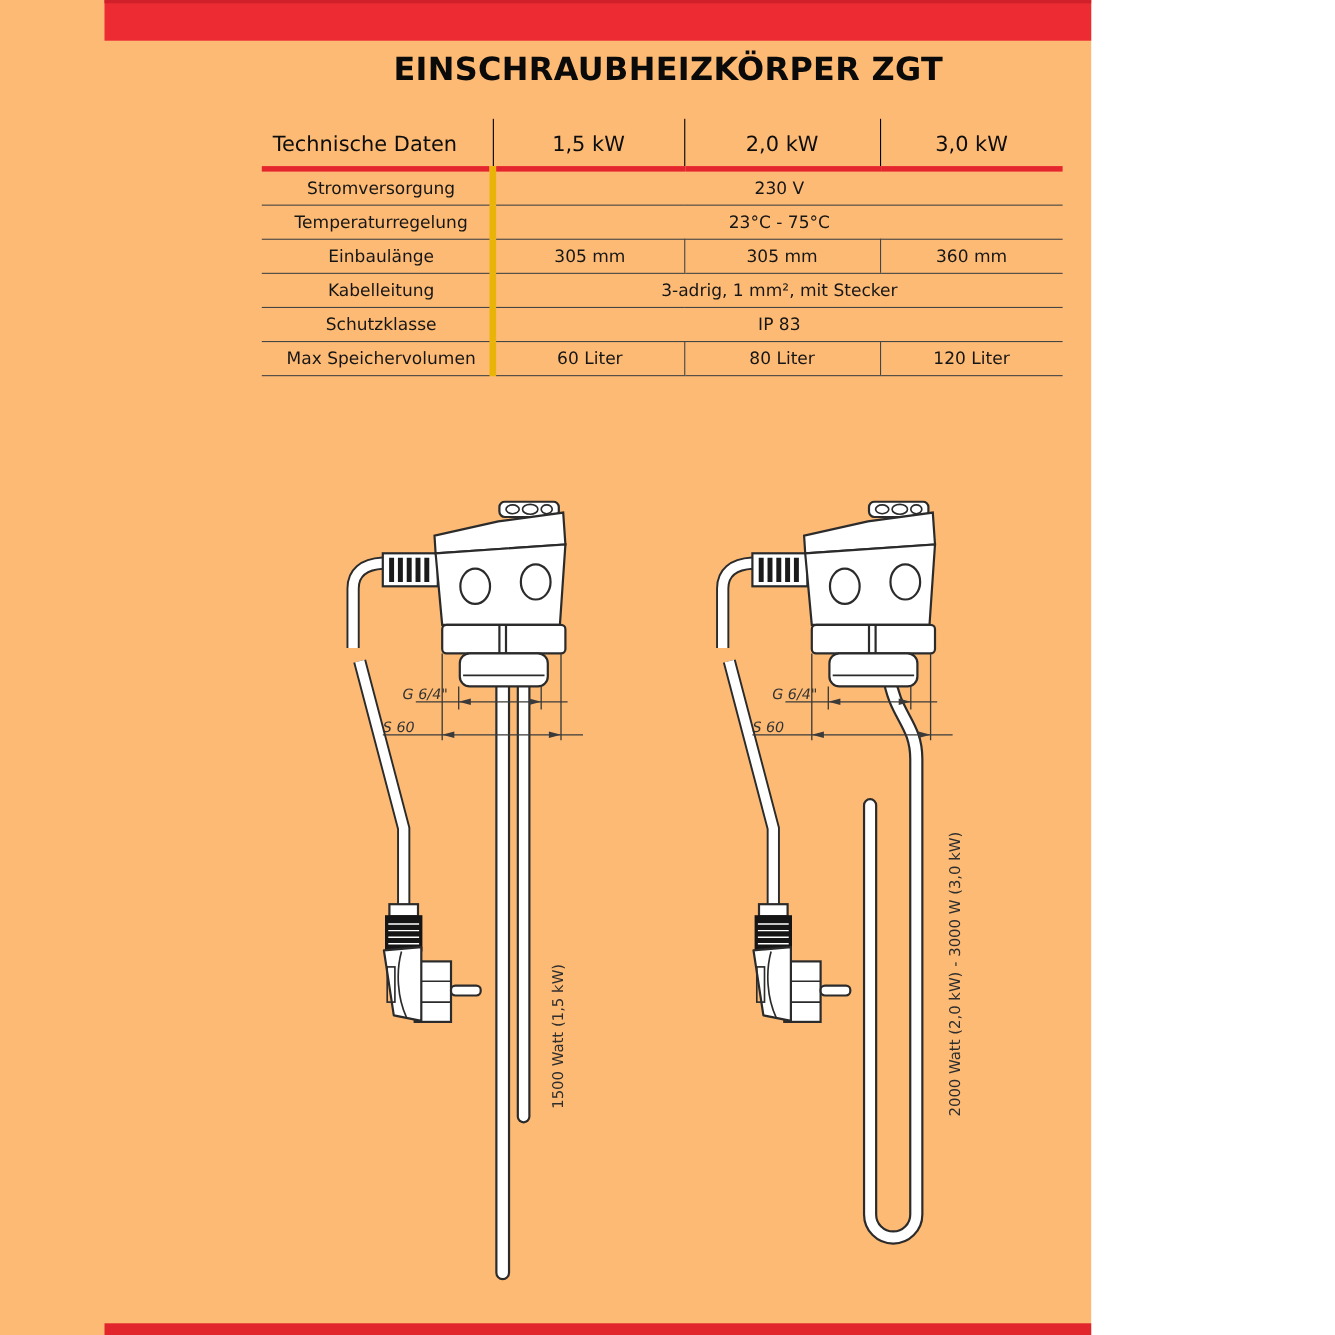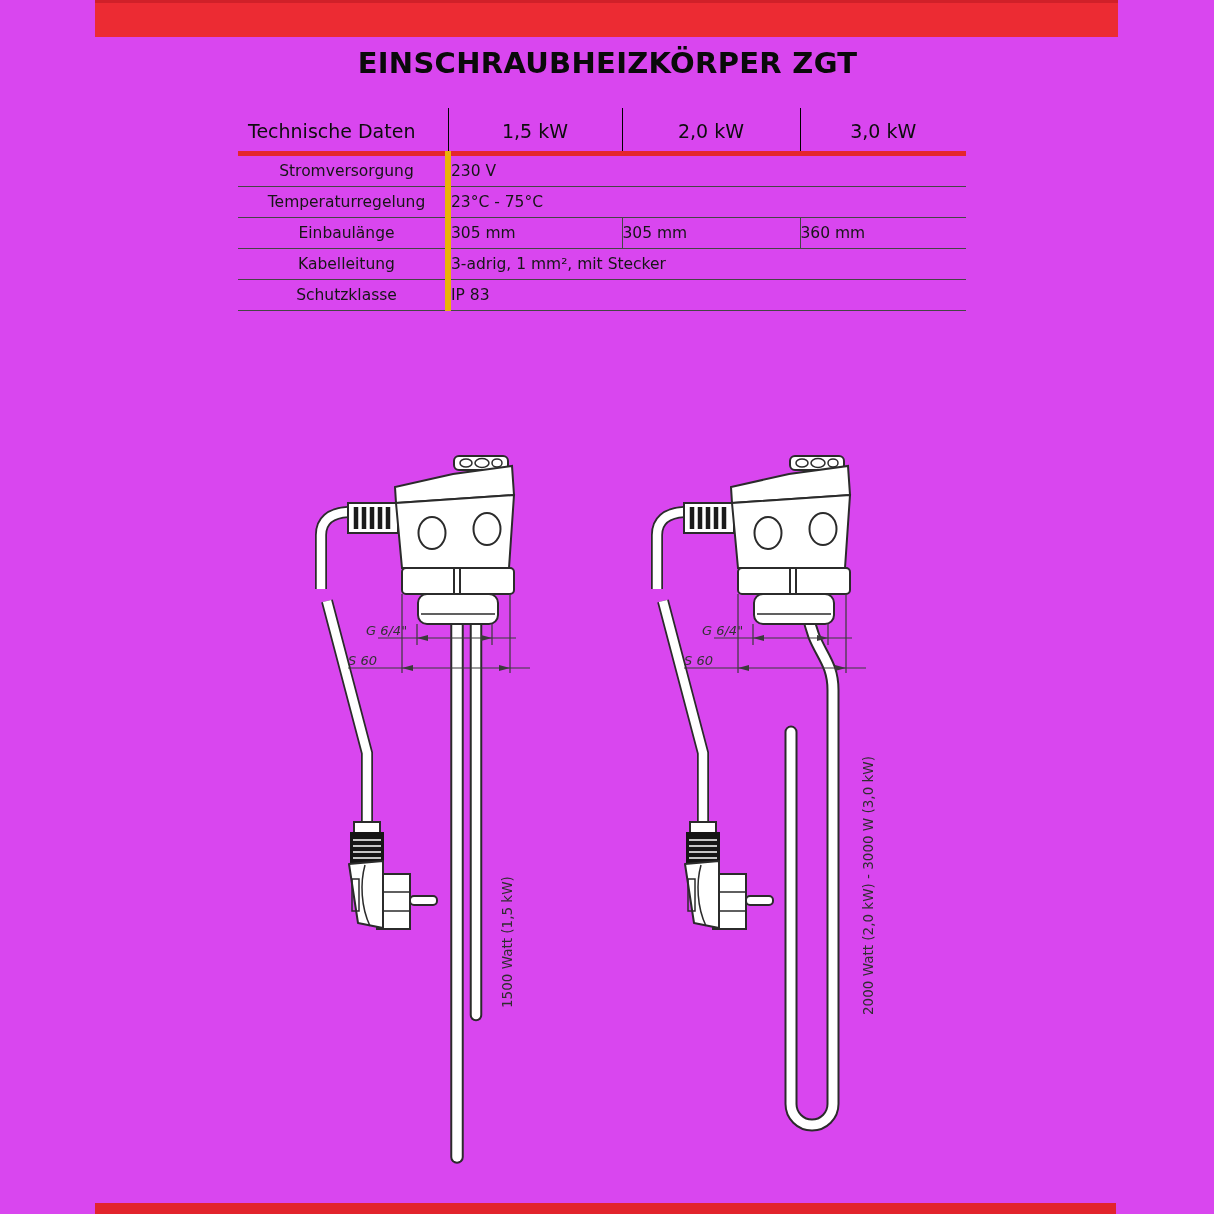--- a/index.html
+++ b/index.html
@@ -1,17 +1,17 @@
 <!DOCTYPE html>
 <html><head>
 <meta charset="utf-8">
 <style>
   html,body{margin:0;padding:0;background:#ffffff;}
   .page{
-    position:relative;width:1214px;height:1214px;background:#d946ef;overflow:hidden;
+    position:relative;width:992px;height:1214px;background:#fdba74;overflow:hidden;
     font-family:"DejaVu Sans","Liberation Sans",sans-serif;color:#141414;
   }
   .top-bar{
     position:absolute;left:95px;top:0;width:1023px;height:37px;
     background:#ec2b33;border-top:3px solid #d02029;box-sizing:border-box;
   }
   .bottom-bar{
     position:absolute;left:95px;bottom:0;width:1021px;height:11px;background:#e2242d;
   }
   .page-title{
@@ -23,21 +23,21 @@
     border-collapse:collapse;table-layout:fixed;
   }
   table.spec th{
     font-size:19px;font-weight:normal;vertical-align:bottom;text-align:center;
     padding:0 0 9px 0;height:34px;color:#0d0d0d;
     border-bottom:5px solid #e5252e;
   }
   table.spec th.lblh{text-align:left;padding-left:10px;}
   table.spec th + th{border-left:1px solid #000000;}
   table.spec td{
-    height:30px;font-size:15.5px;padding:0;
+    height:30px;font-size:15.5px;text-align:center;padding:0;
     border-bottom:1px solid #454545;color:#161616;
   }
   table.spec td.lbl{
     text-align:center;padding-left:10px;border-right:6px solid #eab308;
   }
   table.spec td.val + td.val{border-left:1px solid #454545;}
   svg text{font-family:"DejaVu Sans","Liberation Sans",sans-serif;}
   .dwg{position:absolute;top:455px;width:260px;height:745px;}
   .dwg-left{left:290px;}
   .dwg-right{left:640px;}
@@ -81,20 +81,26 @@
           <td class="val">305 mm</td>
           <td class="val">360 mm</td>
         </tr>
         <tr>
           <td class="lbl">Kabelleitung</td>
           <td class="val span" colspan="3">3-adrig, 1 mm², mit Stecker</td>
         </tr>
         <tr>
           <td class="lbl">Schutzklasse</td>
           <td class="val span" colspan="3">IP 83</td>
+        </tr>
+        <tr>
+          <td class="lbl">Max Speichervolumen</td>
+          <td class="val">60 Liter</td>
+          <td class="val">80 Liter</td>
+          <td class="val">120 Liter</td>
         </tr>
       </tbody>
   </table>
 
   <svg width="0" height="0" style="position:absolute" aria-hidden="true">
     <defs>
       <g id="heater-common" stroke="#2b2b2b" fill="none" stroke-width="2">
 
         <g>
           <path d="M58,57 C40,58 31,66 31,80 L31,134" stroke="#2b2b2b" stroke-width="12"></path>

